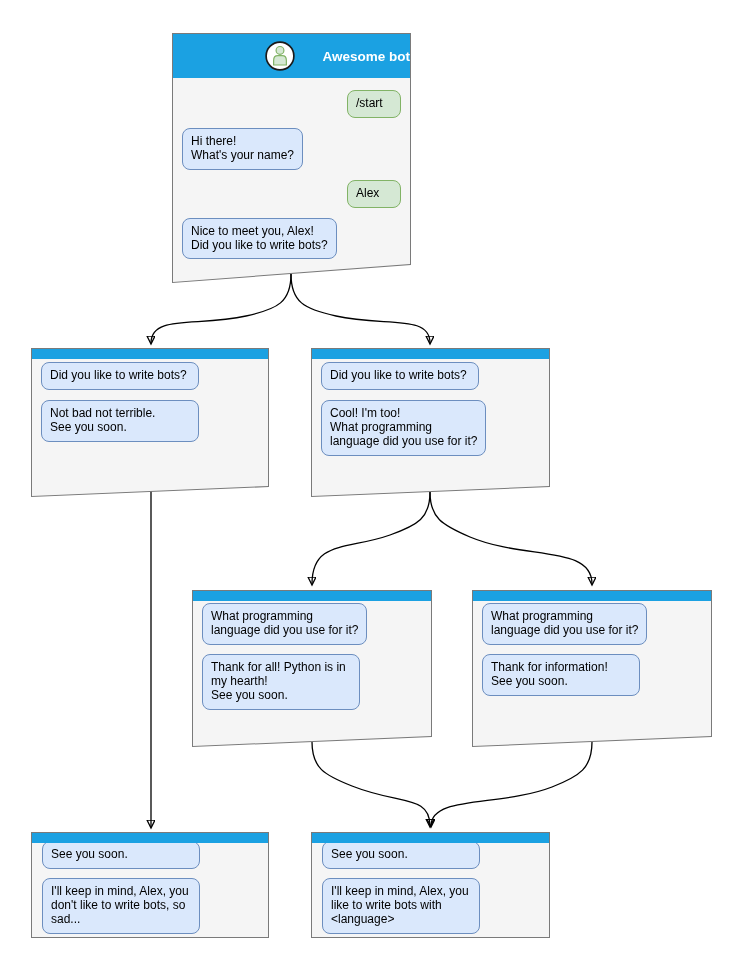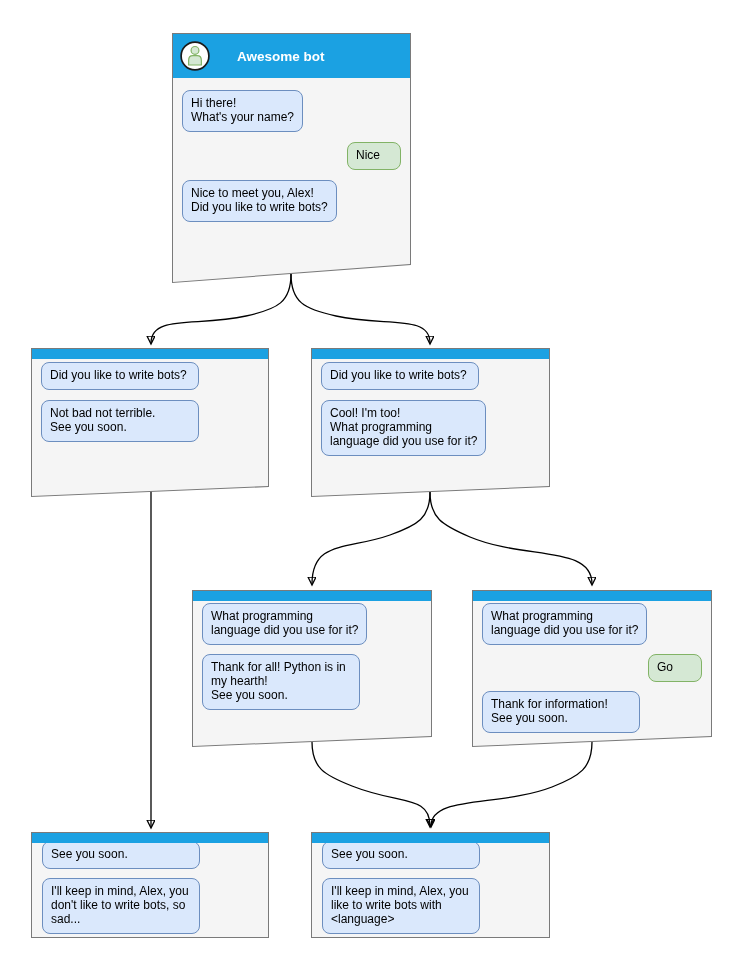--- a/index.html
+++ b/index.html
@@ -11,21 +11,21 @@
   .window{position:absolute;}
   .shape-border{position:absolute;inset:0;background:var(--window_border,#7a7a7a);}
   .shape-fill{position:absolute;inset:1px;background:var(--window_bg,#f5f5f5);}
   .slant .shape-border{clip-path:polygon(0 0,100% 0,100% calc(100% - var(--cut)),0 100%);}
   .slant .shape-fill{clip-path:polygon(0 0,100% 0,100% calc(100% - var(--cut)),0 100%);}
 
   .w-end{border:1px solid var(--window_border,#7a7a7a);background:var(--window_bg,#f5f5f5);box-sizing:border-box;}
 
   .titlebar{position:absolute;top:1px;left:1px;right:1px;height:44px;
     background:var(--header_blue,#1ba1e2);display:flex;align-items:center;
-    padding-left:7px;gap:27px;z-index:2;}
+    padding-left:7px;gap:27px;z-index:2;justify-content:flex-end;}
   .strip{position:absolute;top:1px;left:1px;right:1px;height:10px;
     background:var(--header_blue,#1ba1e2);z-index:2;}
   .w-end .strip{top:0;left:0;right:0;}
   .title{color:#fff;font-weight:bold;font-size:13.5px;}
 
   .avatar{width:30px;height:30px;flex:0 0 auto;}
 
   .body{position:absolute;left:1px;right:1px;top:11px;display:flex;
     flex-direction:column;z-index:1;}
   .w-root .body{top:45px;padding-top:12px;gap:10px;}
@@ -67,26 +67,29 @@
     <div class="shape-fill"></div>
     <div class="titlebar">
       <svg class="avatar" viewBox="0 0 40 40">
         <circle cx="20" cy="20" r="18.5" fill="#ffffff" stroke="#1a1a1a" stroke-width="2.2"></circle>
         <circle cx="20" cy="12.5" r="5.2" fill="#d5e8d4" stroke="#82b366" stroke-width="1.6"></circle>
         <path d="M11.5,32 L11.5,26 Q11.5,19.5 17,19.5 L23,19.5 Q28.5,19.5 28.5,26 L28.5,32 Z" fill="#d5e8d4" stroke="#82b366" stroke-width="1.6"></path>
       </svg>
       <div class="title">Awesome bot</div>
     </div>
     <div class="body">
+      <div class="row r">
+        <div class="bubble user">/start</div>
+      </div>
       <div class="row">
         <div class="bubble bot">Hi there!
 What's your name?</div>
       </div>
       <div class="row r">
-        <div class="bubble user">Nice</div>
+        <div class="bubble user">Alex</div>
       </div>
       <div class="row">
         <div class="bubble bot">Nice to meet you, Alex!
 Did you like to write bots?</div>
       </div>
     </div>
   </div>
 
   <div class="window w-sub slant" style="left:31px;top:348px;width:238px;height:149px;--cut:10px">
     <div class="shape-border"></div>
@@ -138,23 +141,20 @@
 
   <div class="window w-lang slant" style="left:472px;top:590px;width:240px;height:157px;--cut:10px">
     <div class="shape-border"></div>
     <div class="shape-fill"></div>
     <div class="strip"></div>
     <div class="body">
       <div class="row">
         <div class="bubble bot">What programming
 language did you use for it?</div>
       </div>
-      <div class="row r">
-        <div class="bubble user">Go</div>
-      </div>
       <div class="row">
         <div class="bubble bot">Thank for information!
 See you soon.</div>
       </div>
     </div>
   </div>
 
   <div class="window w-end" style="left:31px;top:832px;width:238px;height:106px">
     <div class="strip"></div>
     <div class="body">

